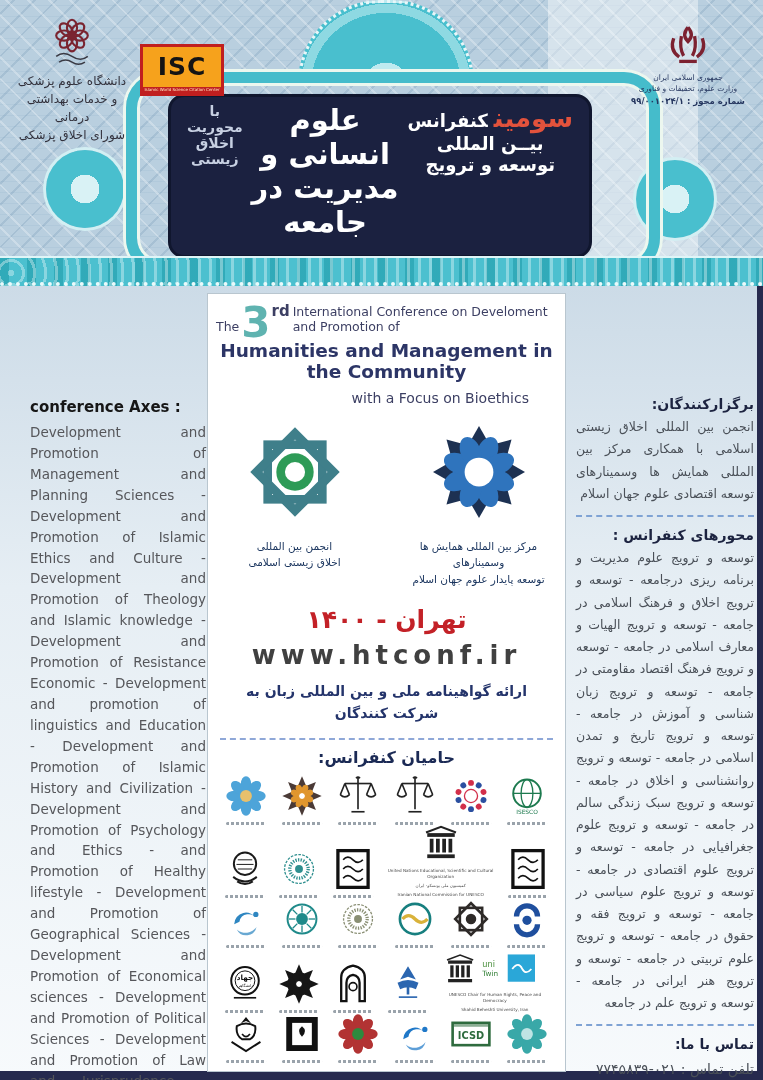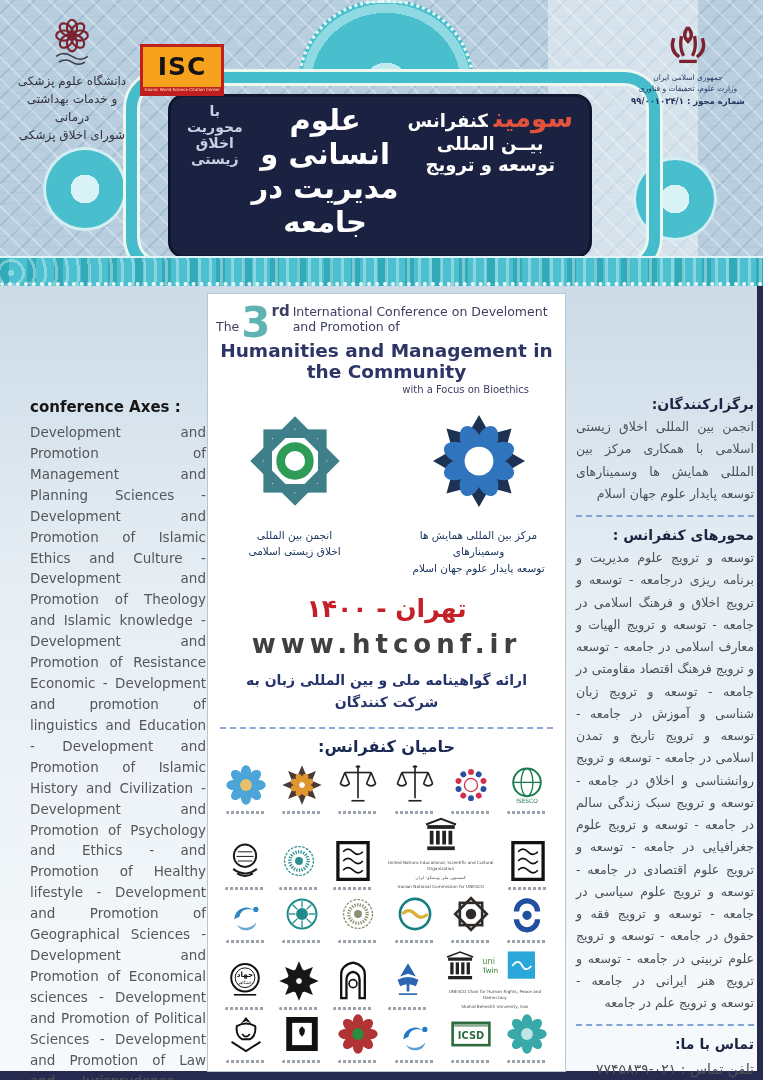--- a/index.html
+++ b/index.html
@@ -66,21 +66,21 @@
 
   
   .card{position:absolute;left:207px;top:293px;width:359px;height:779px;background:#fff;
     border:1px solid #b9c6cf;box-sizing:border-box;padding:10px 8px 8px;display:flex;flex-direction:column;}
   .en-l1{display:flex;align-items:flex-end;justify-content:center;color:#3c3f63;font-size:12.5px;}
   .en-l1 .the{margin:0 2px 4px 0;}
   .en-l1 .big3{font-size:42px;line-height:.75;color:#5fb3b0;font-weight:bold;}
   .en-l1 .ord{font-size:15px;font-weight:bold;color:#3c3f63;align-self:flex-start;margin:-2px 3px 0 1px;}
   .en-l1 .rest{margin-bottom:4px;}
   .en-l2{font-size:18.5px;font-weight:bold;color:#2c3566;text-align:center;margin-top:2px;}
-  .en-l3{font-size:10px;color:#3c3f63;text-align:right;padding-right:28px;margin-top:2px;}
+  .en-l3{font-size:14px;color:#3c3f63;text-align:right;padding-right:28px;margin-top:8px;}
 
   .orgs{display:flex;justify-content:center;gap:34px;margin:20px 0 4px;}
   .org{width:150px;text-align:center;}
   .org svg{width:92px;height:92px;}
   .org .cap{font-size:10.5px;color:#17325c;line-height:1.55;margin-top:16px;direction:rtl;}
 
   .city{color:#c32127;font-weight:bold;font-size:25px;text-align:center;margin-top:14px;direction:rtl;}
   .web{color:#404040;font-weight:bold;font-size:26px;letter-spacing:5px;text-align:center;margin-top:6px;}
   .cert{color:#24346b;font-size:14px;font-weight:bold;text-align:center;direction:rtl;line-height:1.6;margin-top:10px;}
   .dash{border:none;border-top:2px dashed #8fa8d8;margin:13px 4px 8px;}
@@ -623,21 +623,21 @@
               </svg>
             </div>
             <div class="squig"></div>
           </div>
         </div>
       </div>
   </main>
 
   <aside class="right-col">
     <h3>برگزارکنندگان:</h3>
-    <p>انجمن بین المللی اخلاق زیستی اسلامی با همکاری مرکز بین المللی همایش ها وسمینارهای توسعه پایدار علوم جهان اسلام</p>
+    <p>انجمن بین المللی اخلاق زیستی اسلامی با همکاری مرکز بین المللی همایش ها وسمینارهای توسعه اقتصادی علوم جهان اسلام</p>
     <hr class="rdash">
     <h3>محورهای کنفرانس :</h3>
     <p>توسعه و ترویج علوم مدیریت و برنامه ریزی درجامعه - توسعه و ترویج اخلاق و فرهنگ اسلامی در جامعه - توسعه و ترویج الهیات و معارف اسلامی در جامعه - توسعه و ترویج فرهنگ اقتصاد مقاومتی در جامعه - توسعه و ترویج زبان شناسی و آموزش در جامعه - توسعه و ترویج تاریخ و تمدن اسلامی در جامعه - توسعه و ترویج روانشناسی و اخلاق در جامعه - توسعه و ترویج سبک زندگی سالم در جامعه - توسعه و ترویج علوم جغرافیایی در جامعه - توسعه و ترویج علوم اقتصادی در جامعه - توسعه و ترویج علوم سیاسی در جامعه - توسعه و ترویج فقه و حقوق در جامعه - توسعه و ترویج علوم تربیتی در جامعه - توسعه و ترویج هنر ایرانی در جامعه - توسعه و ترویج علم در جامعه</p>
     <hr class="rdash">
     <h3>تماس با ما:</h3>
     <div class="contact-line">تلفن تماس : ۰۲۱-۷۷۴۵۸۳۹</div>
 
   </aside>
 
 </div>

